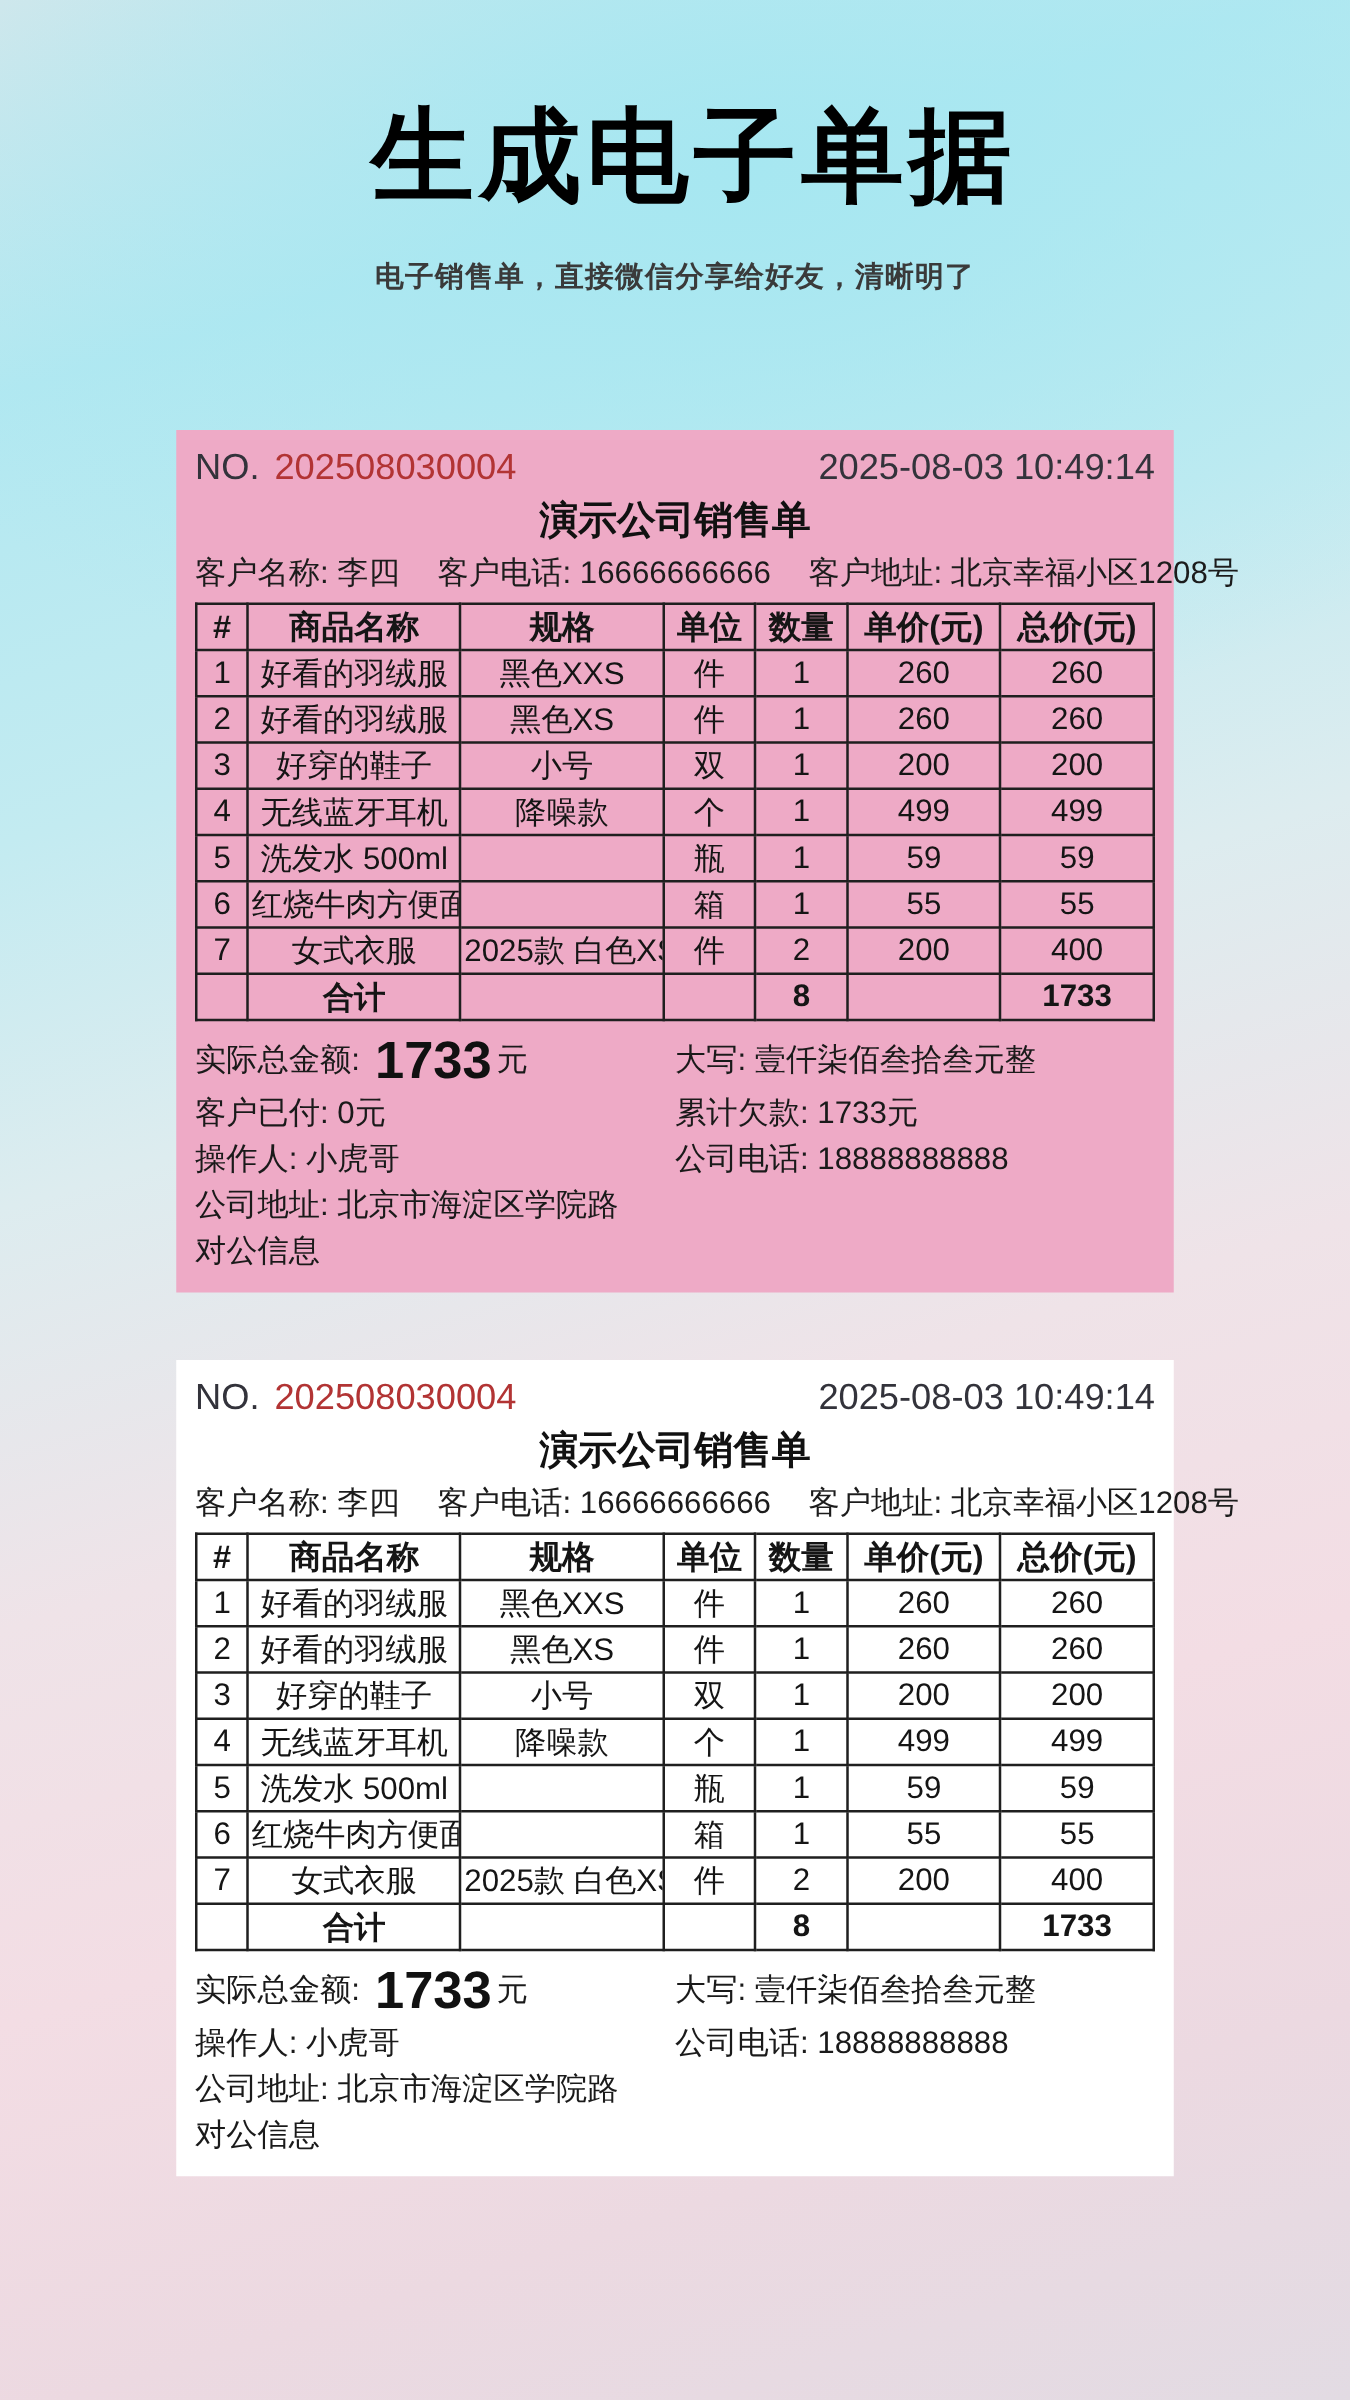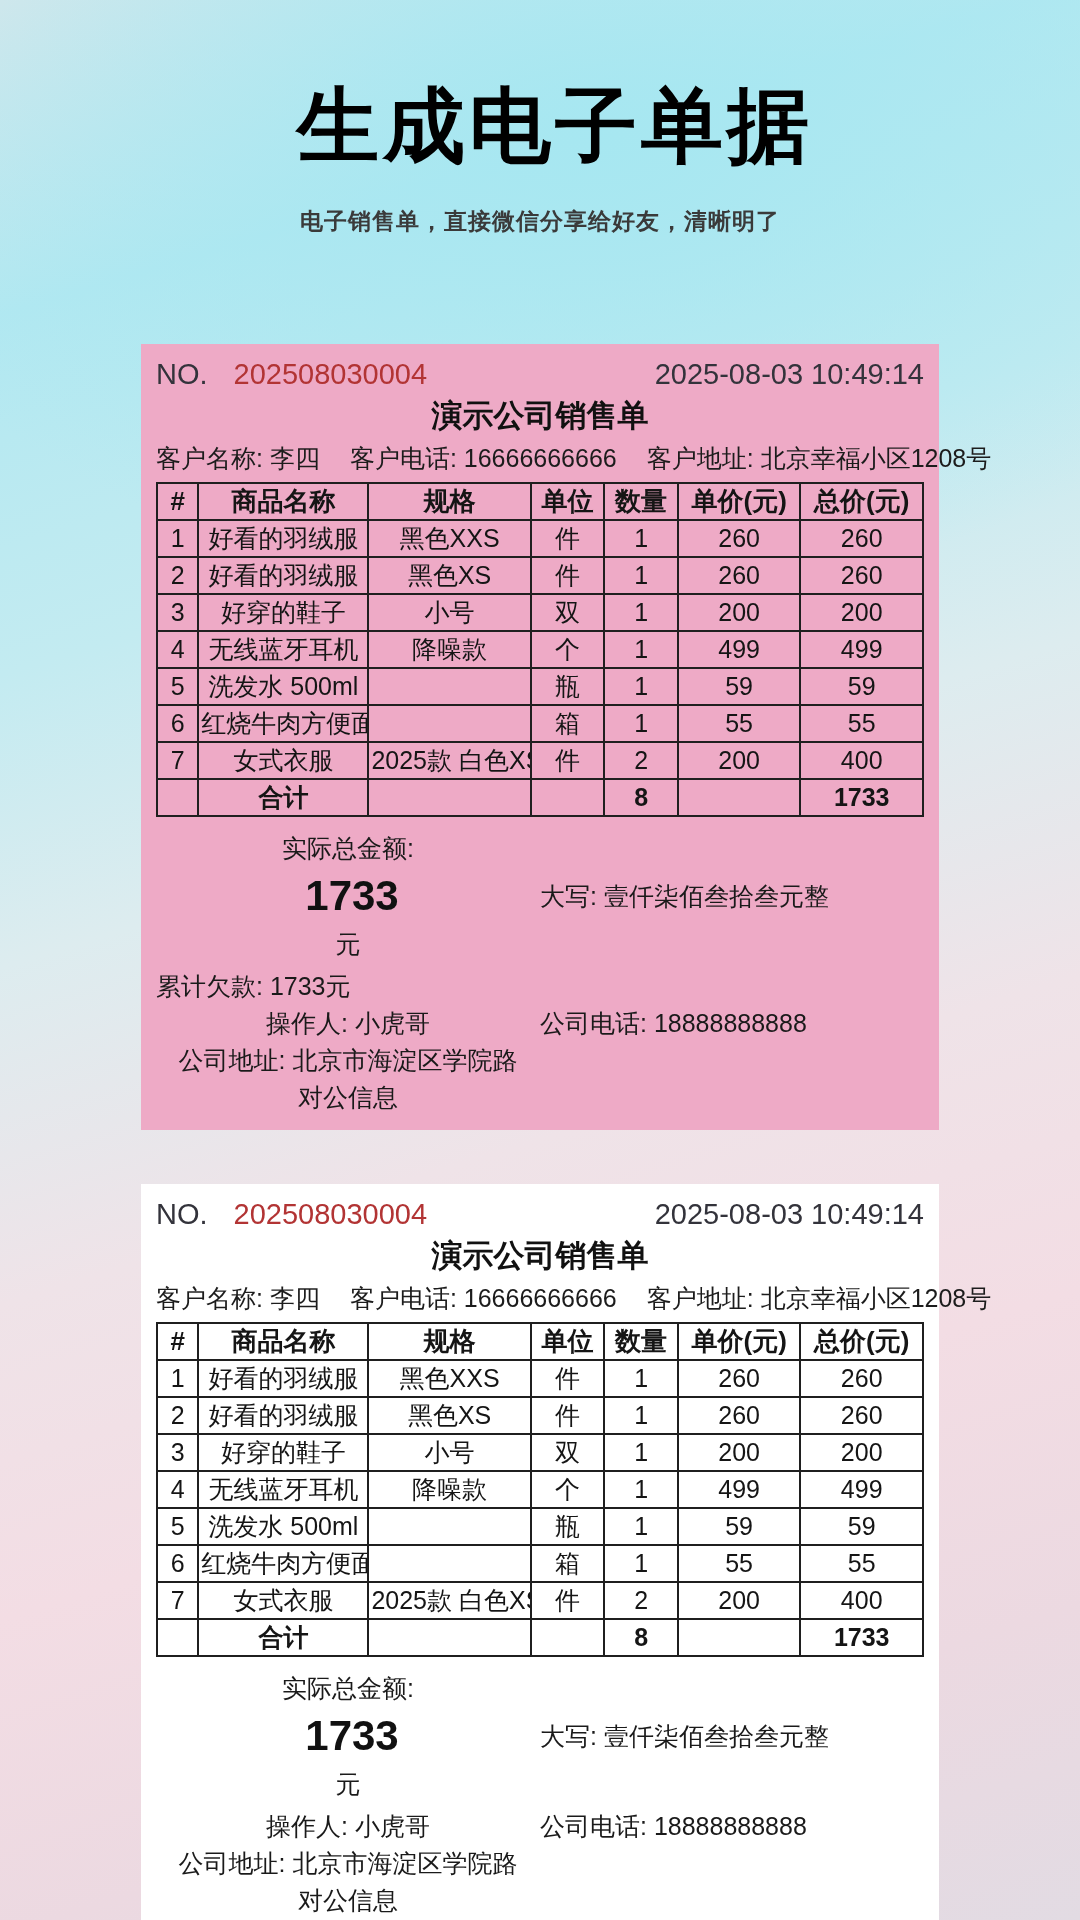--- a/index.html
+++ b/index.html
@@ -40,21 +40,21 @@
   .receipt.white { background:#ffffff; margin-top:54px; }
 
   .receipt-head {
     display:flex;
     justify-content:space-between;
     align-items:center;
     font-size:29px;
     line-height:40px;
     color:#33333b;
   }
-  .no-wrap { display:flex; gap:26px; }
+  .no-wrap { display:flex; gap:12px; }
   .no-value { color:#b23434; }
   .receipt-title {
     text-align:center;
     font-size:31px;
     line-height:44px;
     font-weight:700;
     color:#111;
     font-family:Liberation Serif, serif;
   }
   .customer-line {
@@ -83,21 +83,21 @@
     white-space:nowrap;
   }
   table.items th { font-weight:700; font-size:26px; }
   tr.total-row td { font-weight:700; }
   col.c0{width:5.4%} col.c1{width:22.2%} col.c2{width:21.2%}
   col.c3{width:9.6%} col.c4{width:9.6%} col.c5{width:16%} col.c6{width:16%}
 
   .summary { margin-top:7px; font-size:25px; color:#1a1a1a; }
   .sum-row { display:flex; line-height:37px; }
   .sum-row.amount { line-height:48px; align-items:center; }
-  .sum-left { width:50%; display:flex; align-items:center;flex-direction:column; }
+  .sum-left { width:50%; display:flex; align-items:flex-end; }
   .sum-right { width:50%; }
   .amount-big { font-size:42px; font-weight:800; margin:0 4px 0 12px; color:#111; }
 </style>
 </head>
 <body>
 
 <h1 class="main-title">生成电子单据</h1>
 <div class="subtitle">电子销售单，直接微信分享给好友，清晰明了</div>
 
 <section class="receipt pink">
@@ -224,20 +224,21 @@
   <div class="summary">
     <div class="sum-row amount">
       <div class="sum-left">
         <span>实际总金额:</span>
         <span class="amount-big">1733</span>
         <span>元</span>
       </div>
       <div class="sum-right">大写: 壹仟柒佰叁拾叁元整</div>
     </div>
     <div class="sum-row">
+      <div class="sum-left">客户已付: 0元</div>
       <div class="sum-right">累计欠款: 1733元</div>
     </div>
     <div class="sum-row">
       <div class="sum-left">操作人: 小虎哥</div>
       <div class="sum-right">公司电话: 18888888888</div>
     </div>
     <div class="sum-row">
       <div class="sum-left">公司地址: 北京市海淀区学院路</div>
     </div>
     <div class="sum-row">

